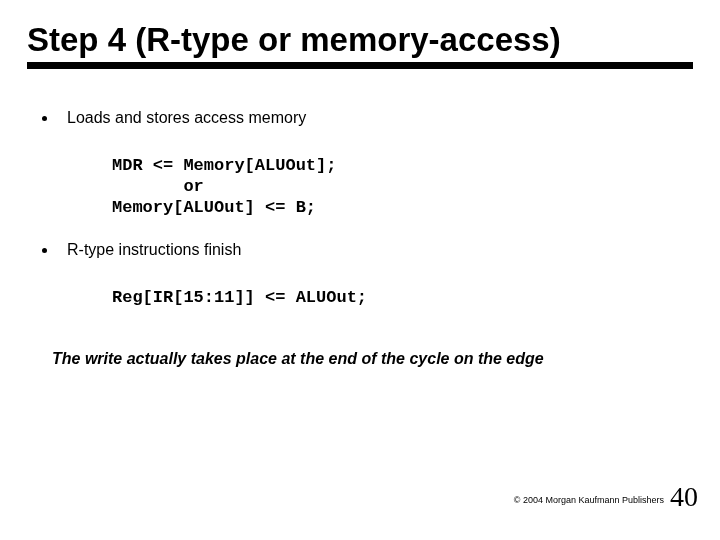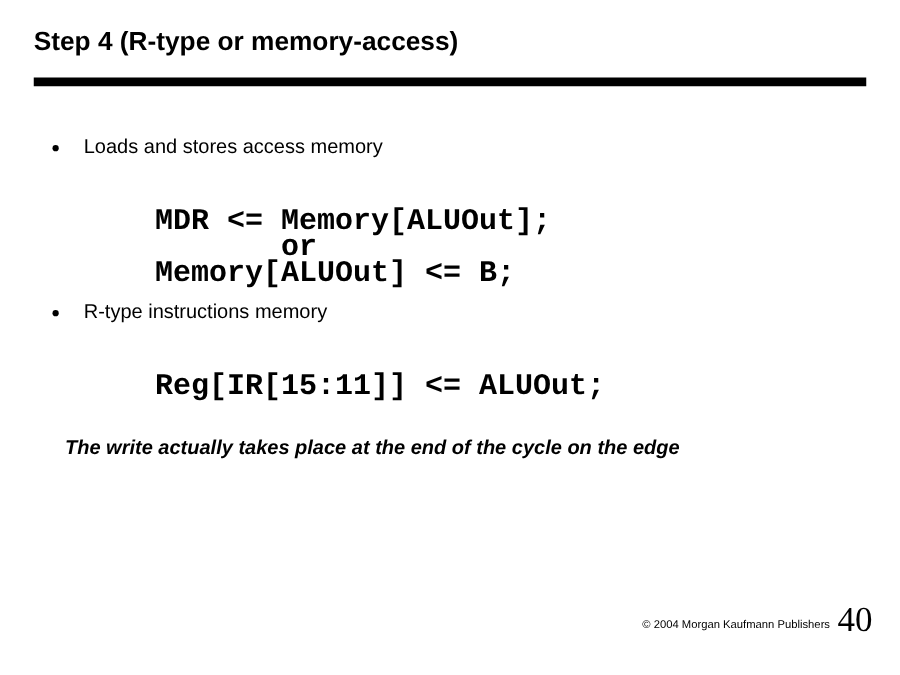--- a/index.html
+++ b/index.html
@@ -14,21 +14,21 @@
     background: #ffffff;
     color: #000000;
     font-family: "Liberation Sans", sans-serif;
     overflow: hidden;
   }
   .title {
     position: absolute;
     left: 27px;
     top: 23px;
     margin: 0;
-    font-size: 21px;
+    font-size: 33px;
     font-weight: bold;
     line-height: 1;
     letter-spacing: 0px;
     white-space: nowrap;
   }
   .rule {
     position: absolute;
     left: 27px;
     top: 62px;
     width: 666px;
@@ -51,24 +51,24 @@
     width: 5px;
     height: 5px;
     border-radius: 50%;
     background: #000000;
   }
   .bullet-1 { top: 108px; }
   .bullet-2 { top: 240px; }
   .code {
     position: absolute;
     left: 108px;
-    margin: 16px;
+    margin: 4px;
     font-family: "Liberation Mono", monospace;
     font-weight: bold;
-    font-size: 24px;
+    font-size: 17px;
     line-height: 21px;
     white-space: pre;
   }
   .code-1 { top: 151px; }
   .code-2 { top: 283px; }
   .note {
     position: absolute;
     left: 52px;
     top: 349px;
     margin: 0;
@@ -112,21 +112,21 @@
     <span class="dot"></span>
     <span>Loads and stores access memory</span>
   </div>
 
   <pre class="code code-1">MDR &lt;= Memory[ALUOut];
        or
 Memory[ALUOut] &lt;= B;</pre>
 
   <div class="bullet bullet-2">
     <span class="dot"></span>
-    <span>R-type instructions memory</span>
+    <span>R-type instructions finish</span>
   </div>
 
   <pre class="code code-2">Reg[IR[15:11]] &lt;= ALUOut;</pre>
 
   <p class="note">The write actually takes place at the end of the cycle on the edge</p>
 
   <div class="footer">
     <span class="copyright">© 2004 Morgan Kaufmann Publishers</span>
     <span class="page-number">40</span>
   </div>

